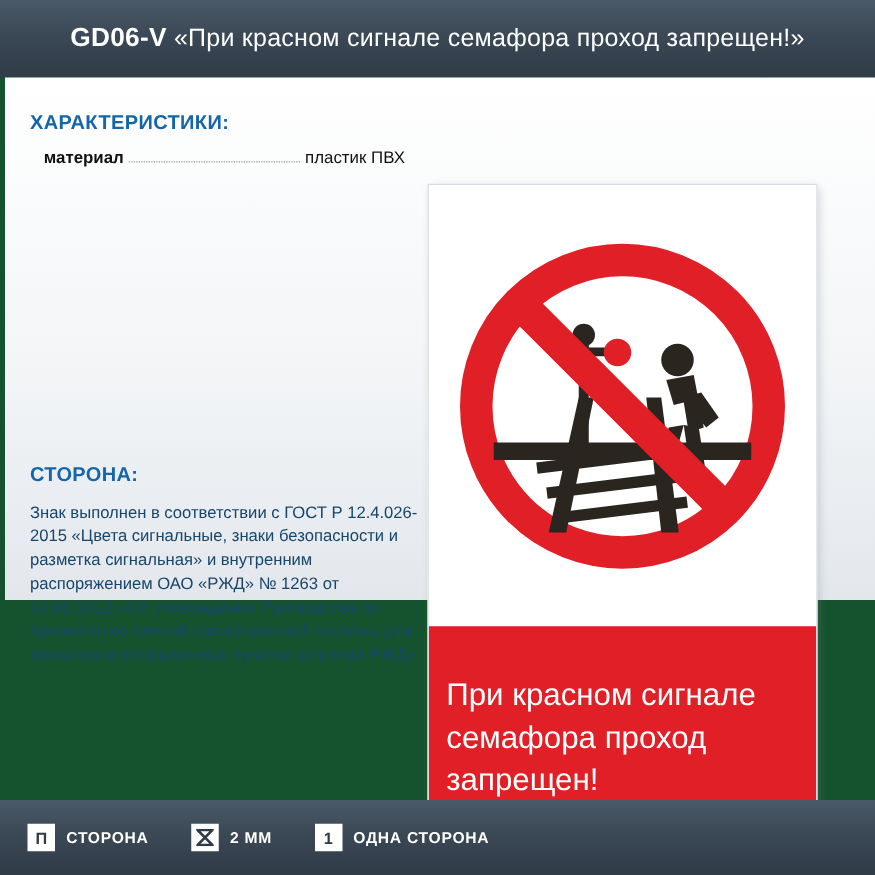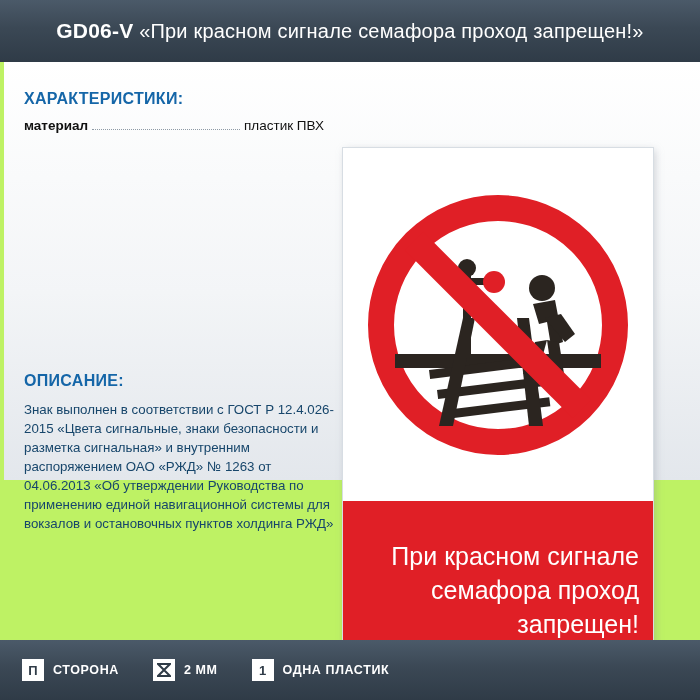--- a/index.html
+++ b/index.html
@@ -4,21 +4,21 @@
 <style>
   * { box-sizing: border-box; margin: 0; padding: 0; }
   html, body {
     width: 700px; height: 700px;
     font-family: "Liberation Sans", sans-serif;
     background: #ffffff;
   }
   .page {
     position: relative;
     width: 700px; height: 700px;
-    background: #bef264;
+    background: #14532d;
     overflow: hidden;
   }
   
   .header {
     position: absolute;
     left: 0; top: 0;
     width: 700px; height: 62px;
     background: linear-gradient(to bottom, #4b5a69 0%, #3b4855 45%, #2f3b47 100%);
     display: flex;
     align-items: center;
@@ -64,20 +64,21 @@
     display: flex;
     align-items: baseline;
     font-size: 13.5px;
     color: #1a1a1a;
     margin-bottom: 6px;
   }
   .spec-label {
     font-weight: bold;
     color: #111111;
     white-space: nowrap;
+    margin-left: 11px;
   }
   .spec-dots {
     flex: 1 1 auto;
     border-bottom: 1.5px dotted #8e9aa5;
     margin: 0 4px 3px 4px;
     height: 0;
   }
   .spec-value {
     white-space: nowrap;
     color: #111111;
@@ -118,21 +119,21 @@
     width: 100%; height: 177px;
     background: #e01f26;
     display: flex;
     align-items: center;
     justify-content: center;
   }
   .poster-caption {
     color: #ffffff;
     font-size: 25px;
     line-height: 34px;
-    text-align: right;
+    text-align: left;
     padding: 0 14px;
   }
   .sign-svg {
     position: absolute;
     left: 50%;
     top: 50%;
     transform: translate(-50%, -50%);
   }
   
   .footer {
@@ -188,21 +189,21 @@
       <div class="spec-row">
         <span class="spec-label">материал</span>
         <span class="spec-dots"></span>
         <span class="spec-value">пластик ПВХ</span>
       </div>
 
 
     </div>
 
     <div class="desc-block">
-      <div class="sec-title">ОПИСАНИЕ:</div>
+      <div class="sec-title">СТОРОНА:</div>
       <div class="desc-text">Знак выполнен в соответствии с ГОСТ Р 12.4.026-2015 «Цвета сигнальные, знаки безопасности и разметка сигнальная» и внутренним распоряжением ОАО «РЖД» № 1263 от 04.06.2013 «Об утверждении Руководства по применению единой навигационной системы для вокзалов и остановочных пунктов холдинга РЖД»</div>
     </div>
 
     <div class="poster-shadow"></div>
     <div class="poster">
       <div class="poster-top">
         <svg class="sign-svg" width="262" height="262" viewBox="0 0 262 262">
 
           <circle cx="131" cy="131" r="117" fill="none" stroke="#e01f26" stroke-width="26"></circle>
 
@@ -253,18 +254,18 @@
       <span class="foot-badge">
         <svg width="14" height="14" viewBox="0 0 14 14">
           <polygon points="1,1 13,13 1,13 13,1" fill="none" stroke="#2f3b47" stroke-width="2"></polygon>
         </svg>
       </span>
       <span class="foot-label">2 ММ</span>
     </div>
 
     <div class="foot-item">
       <span class="foot-badge">1</span>
-      <span class="foot-label">ОДНА ПЛАСТИК</span>
+      <span class="foot-label">ОДНА СТОРОНА</span>
     </div>
 
   </div>
 
 </div>
 
 </body></html>

